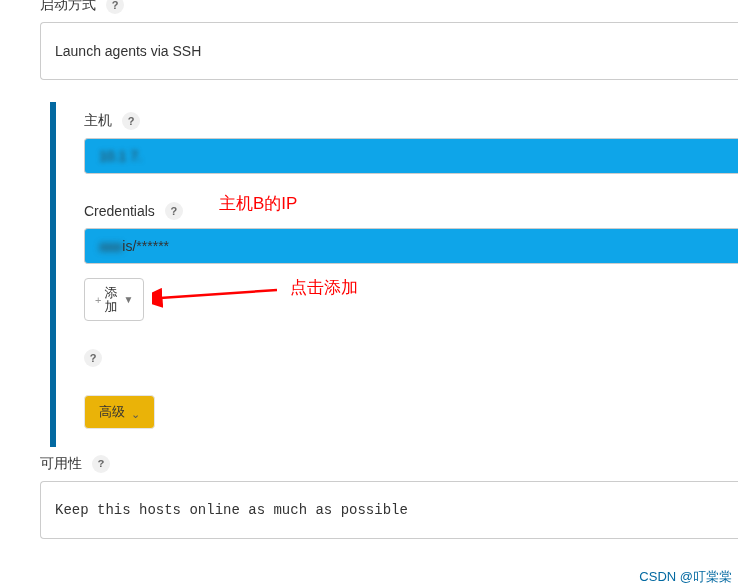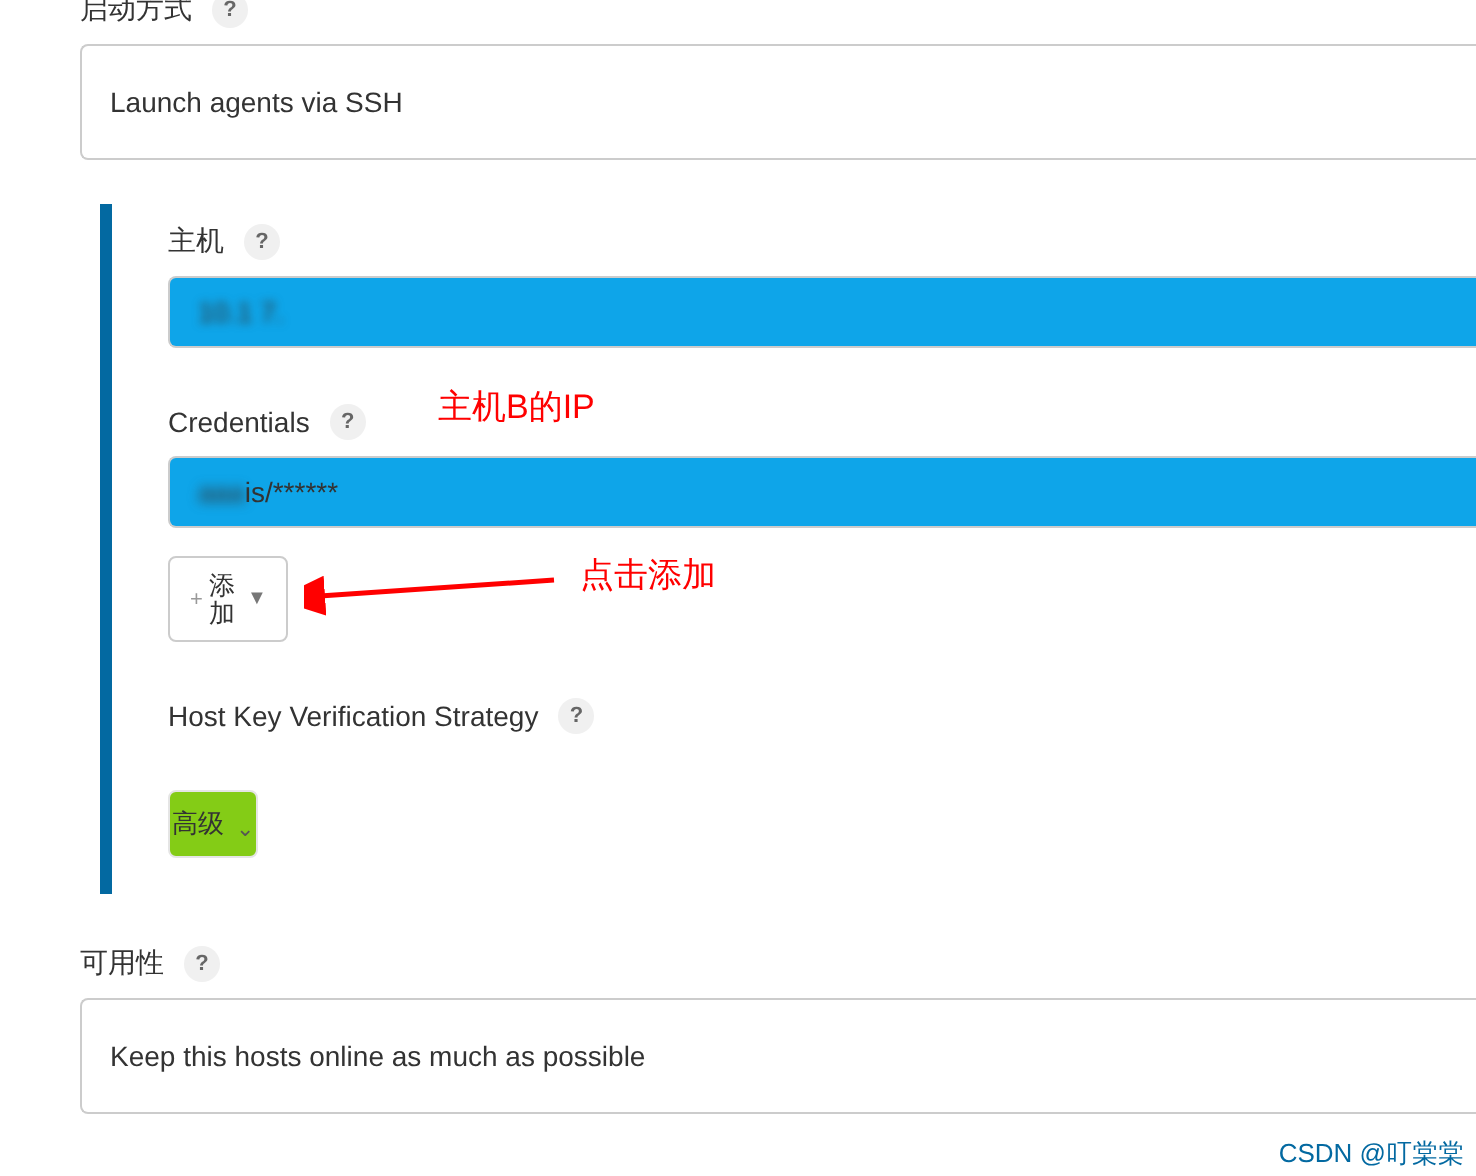--- a/index.html
+++ b/index.html
@@ -82,23 +82,23 @@
       cursor: pointer;
       gap: 3px;
     }
     .add-btn .plus { color: #999; font-size: 11px; }
     .add-btn .txt { display:flex; flex-direction:column; line-height:1.05; font-size:13px; }
     .add-btn .caret { color: #777; font-size: 10px; margin-left:3px; }
     .adv-btn {
       display: inline-flex;
       align-items: flex-end;
       border: 1px solid #e5e5e5;
-      background: #84cc16;
+      background: #eab308;
       border-radius: 4px;
-      padding: 7px 1px;
+      padding: 7px 14px;
       font-size: 13px;
       color: #333;
       cursor: pointer;
       gap: 6px;
     }
     .chev { font-size: 11px; color: #555; }
     .annotation {
       position: absolute;
       color: #ff0000;
       font-size: 17px;
@@ -165,34 +165,33 @@
             </marker>
           </defs>
         <line x1="125" y1="8" x2="8" y2="16" stroke="#ff0000" stroke-width="2.5" marker-end="url(#ah)"></line>
       </svg>
       <div class="annotation" style="left:206px; top:-2px;">点击添加</div>
     </div>
   </div>
 
   <div class="field-block">
     <div class="section-label">
-      <span>Host Key Verification Strategy</span>
       <span class="help-icon">?</span>
     </div>
   </div>
 
   <div class="field-block" style="margin-bottom:14px;">
     <div class="adv-btn">
       <span>高级</span>
       <span class="chev">⌄</span>
     </div>
   </div>
 </div>
 
-<div class="section" style="margin-top:26px;">
+<div class="section" style="margin-top:8px;font-family:Liberation Mono, monospace;">
   <div class="section-label">
     <span>可用性</span>
     <span class="help-icon">?</span>
   </div>
   <div class="select-box">
     <span>Keep this hosts online as much as possible</span>
   </div>
 </div>
 
 <div class="watermark">CSDN @叮棠棠</div>

